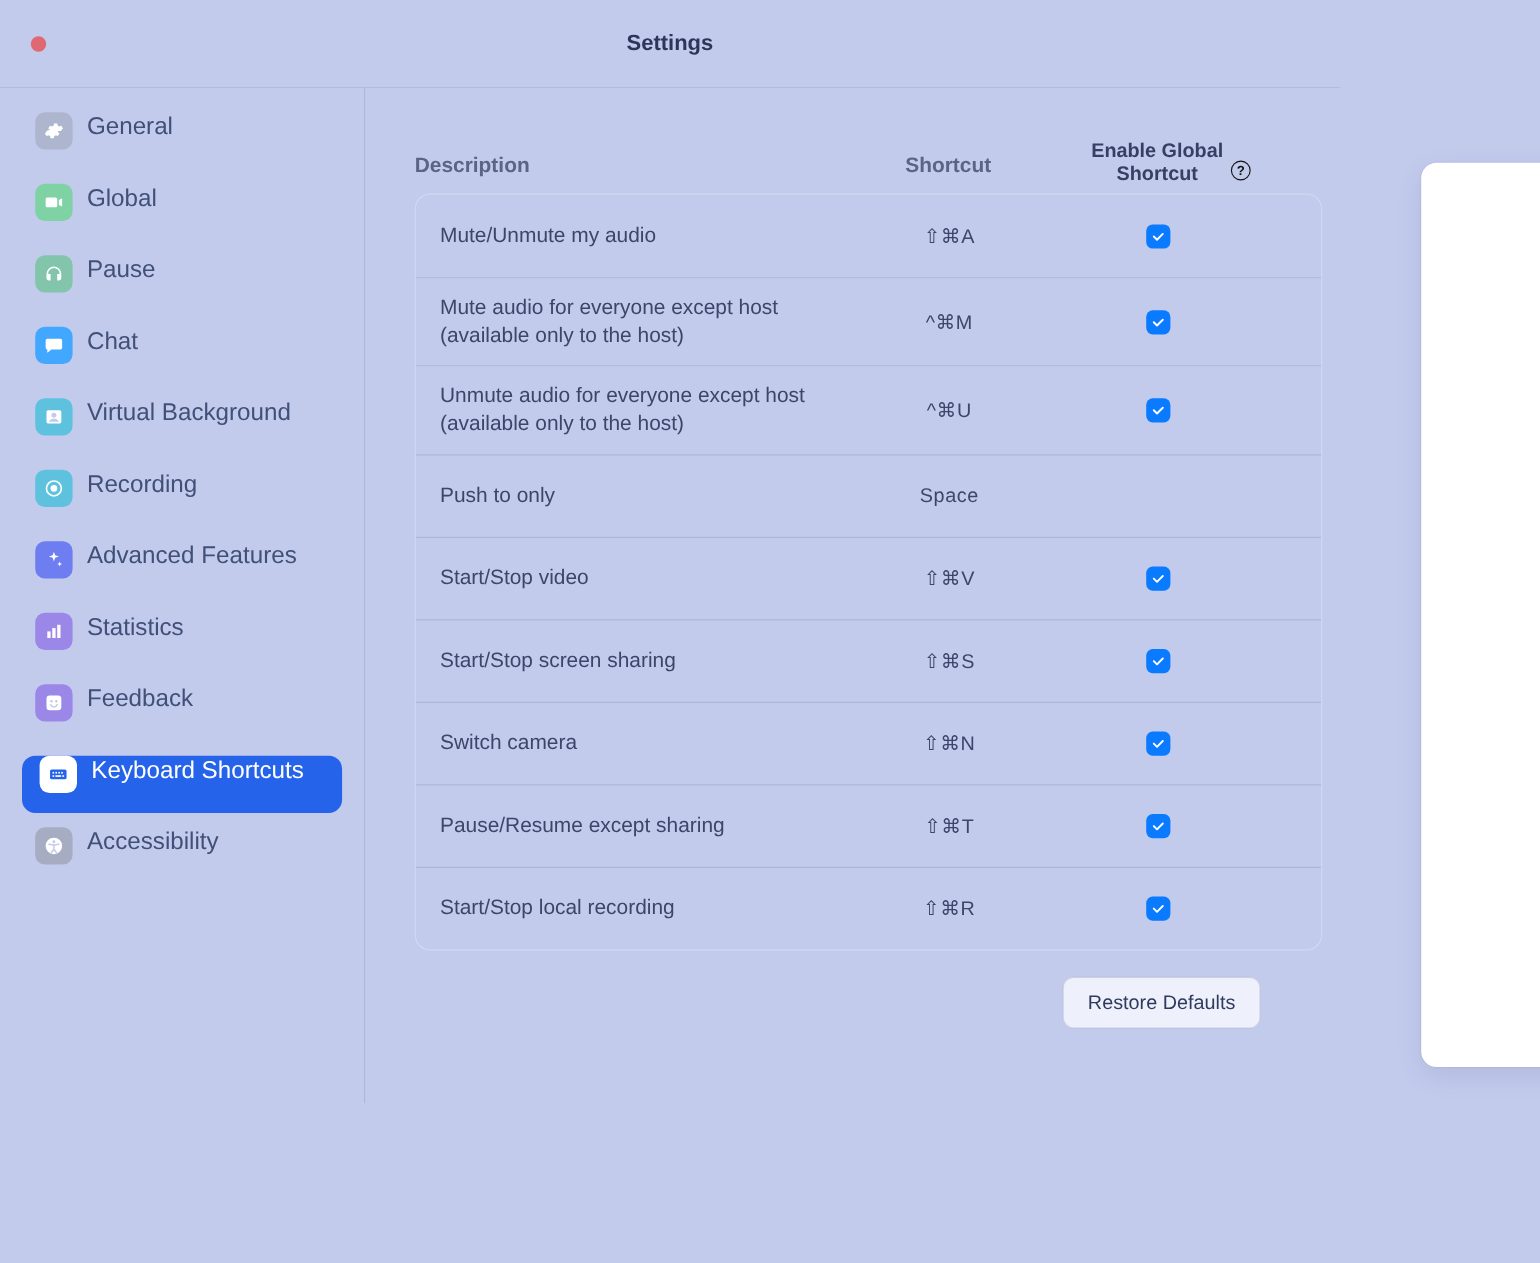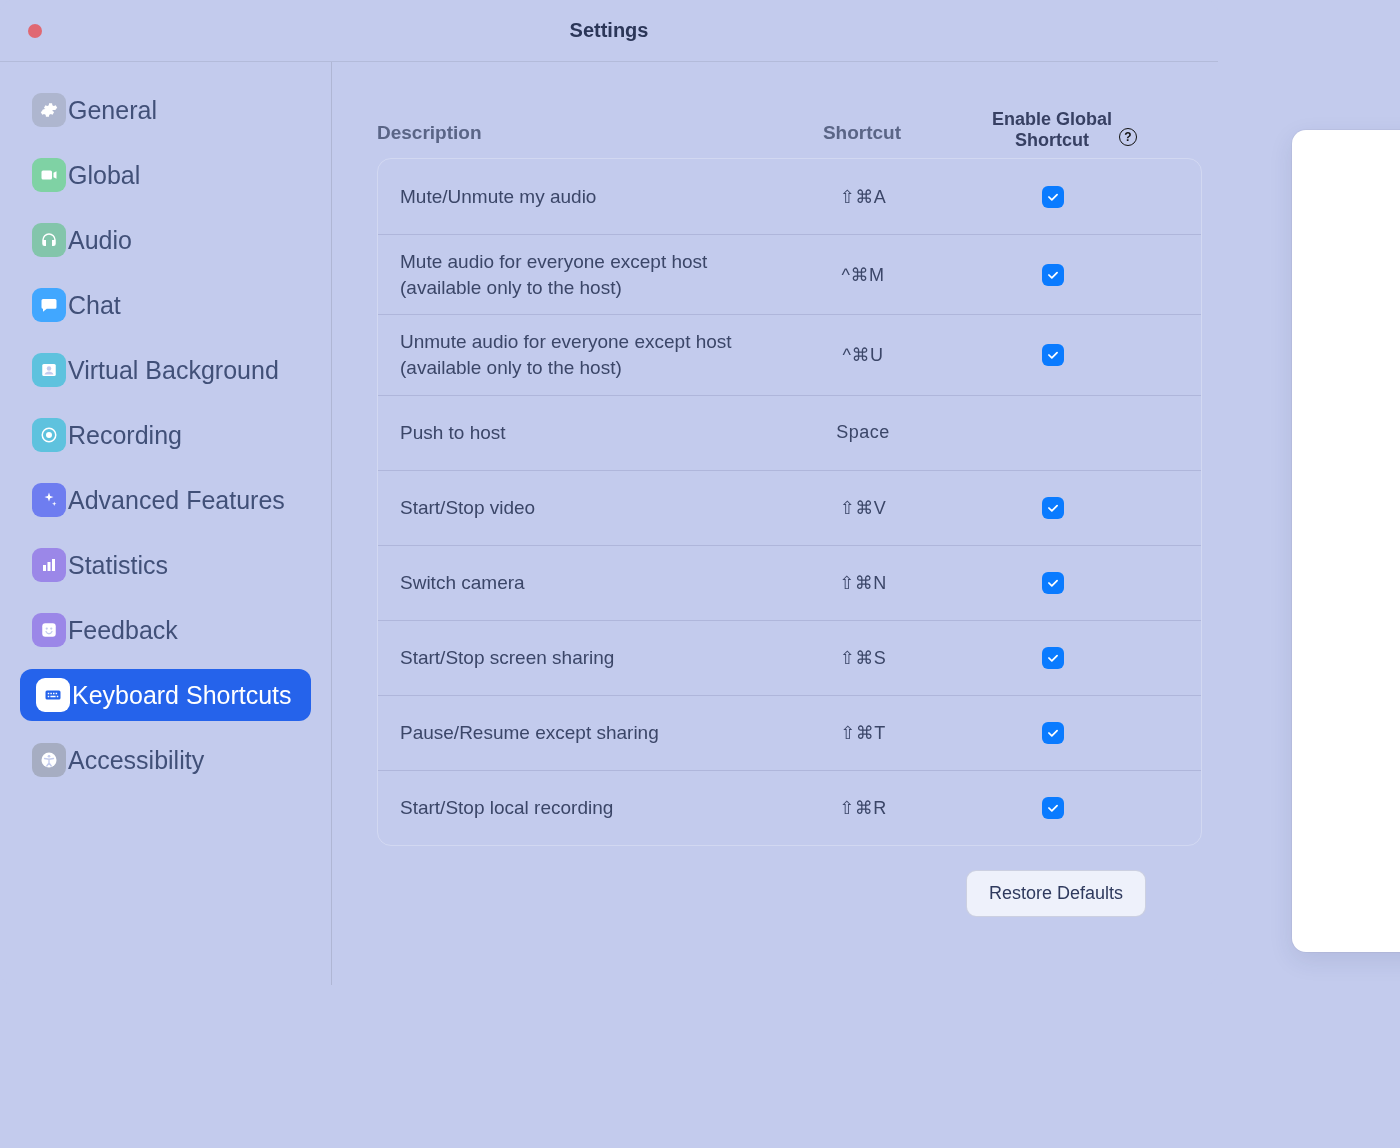--- a/index.html
+++ b/index.html
@@ -12,21 +12,21 @@
   }
   .window {
     width: 1218px;
     height: 985px;
     margin: 0;
     background: #c3cbed;
     border-radius: 14px;
     position: relative;
   }
   .titlebar {
-    height: 62px;
+    height: 80px;
     display: flex;
     align-items: center;
     justify-content: center;
     position: relative;
     border-bottom: 1px solid rgba(0,0,0,0.08);
   }
   .traffic-light {
     position: absolute;
     left: 28px;
     top: 50%;
@@ -45,27 +45,26 @@
     display: flex;
     height: calc(100% - 62px);
   }
   .sidebar {
     width: 332px;
     padding: 22px 20px 0 20px;
     border-right: 1px solid rgba(0,0,0,0.10);
   }
   .side-item {
     display: flex;
-    align-items: center;
-    gap: 2px;
+    gap: 13px;
     height: 52px;
     padding: 0 12px;
     border-radius: 12px;
     color: #415078;
-    font-size: 25px;
+    font-size: 22px;
     font-weight: 500;
     cursor: pointer;
     margin-bottom: 13px;
   }
   .side-item.active {
     background: #2563eb;
     color: #ffffff;
     padding-left: 16px;
   }
   .side-icon {
@@ -220,21 +219,21 @@
             </svg>
           </span>
           <span>Global</span>
         </div>
         <div class="side-item">
           <span class="side-icon" style="background: rgb(131, 197, 171); color: rgb(255, 255, 255);">
             <svg viewBox="0 0 24 24" width="18" height="18" fill="currentColor">
               <path d="M12 3a9 9 0 00-9 9v5a3 3 0 003 3h2v-8H5v0a7 7 0 0114 0v0h-3v8h2a3 3 0 003-3v-5a9 9 0 00-9-9z"></path>
             </svg>
           </span>
-          <span>Audio</span>
+          <span>Pause</span>
         </div>
         <div class="side-item">
           <span class="side-icon" style="background: rgb(65, 167, 255); color: rgb(255, 255, 255);">
             <svg viewBox="0 0 24 24" width="18" height="18" fill="currentColor">
               <path d="M4 4h16a2 2 0 012 2v9a2 2 0 01-2 2H9l-5 4v-4H4a2 2 0 01-2-2V6a2 2 0 012-2z"></path>
             </svg>
           </span>
           <span>Chat</span>
         </div>
         <div class="side-item">
@@ -357,49 +356,49 @@
               <div class="shortcut">^⌘U</div>
               <div class="chk-cell">
                 <span class="chk">
                   <svg viewBox="0 0 24 24">
                     <path d="M5 12l5 5L19 8" fill="none" stroke="#fff" stroke-width="3" stroke-linecap="round" stroke-linejoin="round"></path>
                   </svg>
                 </span>
               </div>
             </div>
             <div class="row">
-              <div class="desc">Push to host</div>
+              <div class="desc">Push to only</div>
               <div class="shortcut">Space</div>
               <div class="chk-cell"></div>
             </div>
             <div class="row">
               <div class="desc">Start/Stop video</div>
               <div class="shortcut">⇧⌘V</div>
               <div class="chk-cell">
                 <span class="chk">
                   <svg viewBox="0 0 24 24">
                     <path d="M5 12l5 5L19 8" fill="none" stroke="#fff" stroke-width="3" stroke-linecap="round" stroke-linejoin="round"></path>
                   </svg>
                 </span>
               </div>
             </div>
             <div class="row">
+              <div class="desc">Start/Stop screen sharing</div>
+              <div class="shortcut">⇧⌘S</div>
+              <div class="chk-cell">
+                <span class="chk">
+                  <svg viewBox="0 0 24 24">
+                    <path d="M5 12l5 5L19 8" fill="none" stroke="#fff" stroke-width="3" stroke-linecap="round" stroke-linejoin="round"></path>
+                  </svg>
+                </span>
+              </div>
+            </div>
+            <div class="row">
               <div class="desc">Switch camera</div>
               <div class="shortcut">⇧⌘N</div>
-              <div class="chk-cell">
-                <span class="chk">
-                  <svg viewBox="0 0 24 24">
-                    <path d="M5 12l5 5L19 8" fill="none" stroke="#fff" stroke-width="3" stroke-linecap="round" stroke-linejoin="round"></path>
-                  </svg>
-                </span>
-              </div>
-            </div>
-            <div class="row">
-              <div class="desc">Start/Stop screen sharing</div>
-              <div class="shortcut">⇧⌘S</div>
               <div class="chk-cell">
                 <span class="chk">
                   <svg viewBox="0 0 24 24">
                     <path d="M5 12l5 5L19 8" fill="none" stroke="#fff" stroke-width="3" stroke-linecap="round" stroke-linejoin="round"></path>
                   </svg>
                 </span>
               </div>
             </div>
             <div class="row">
               <div class="desc">Pause/Resume except sharing</div>

